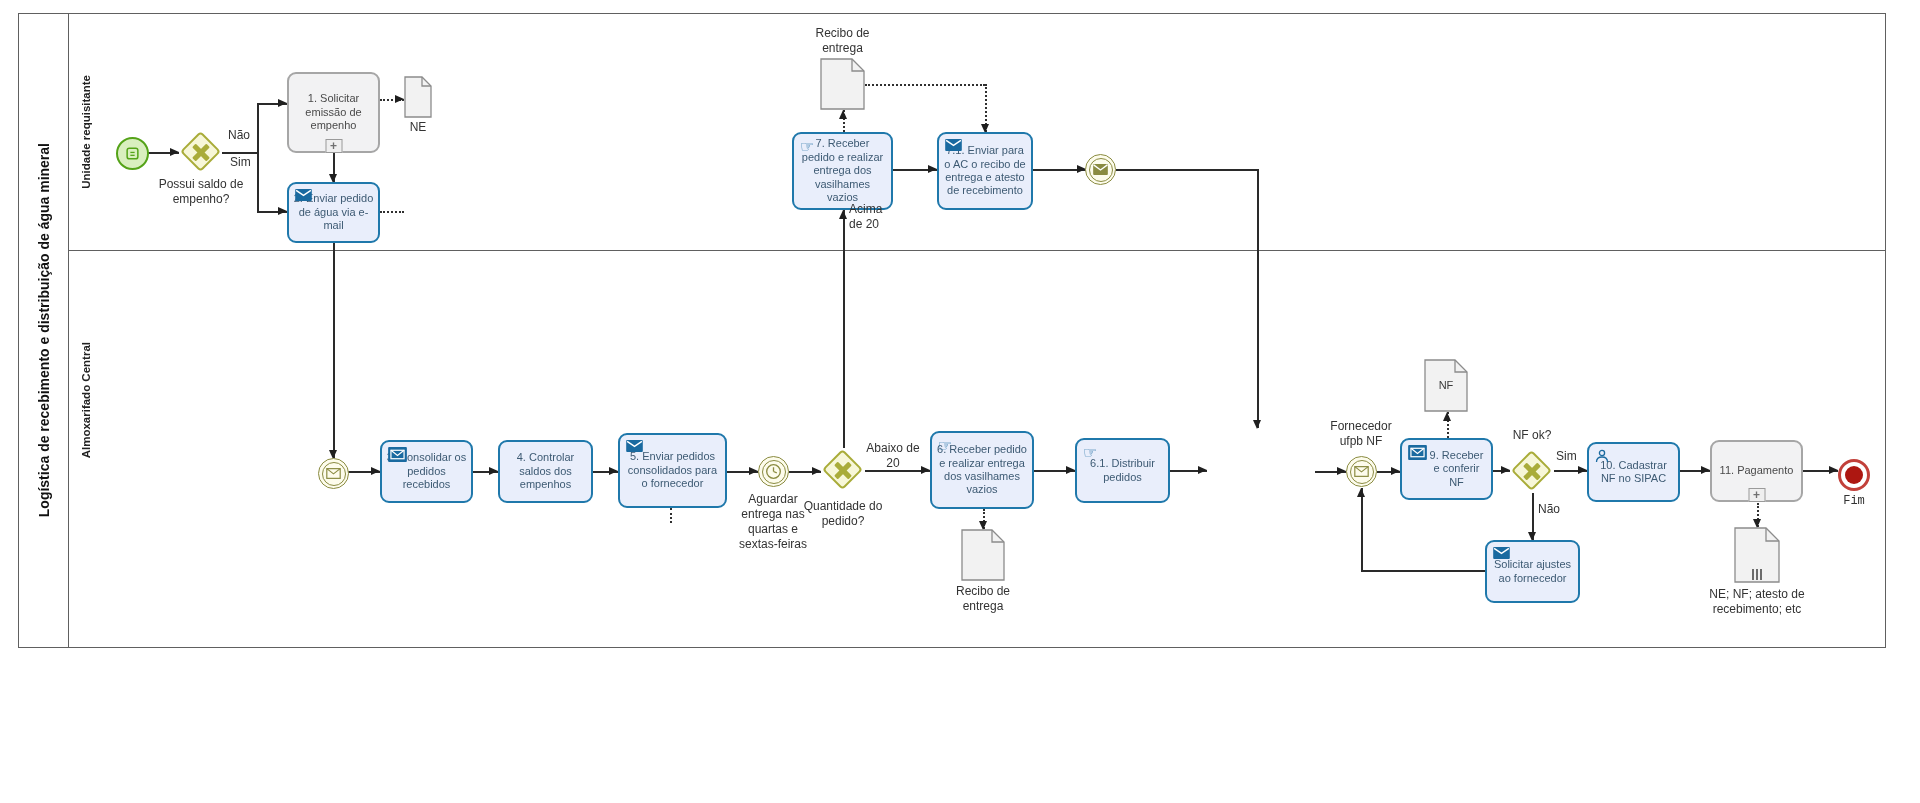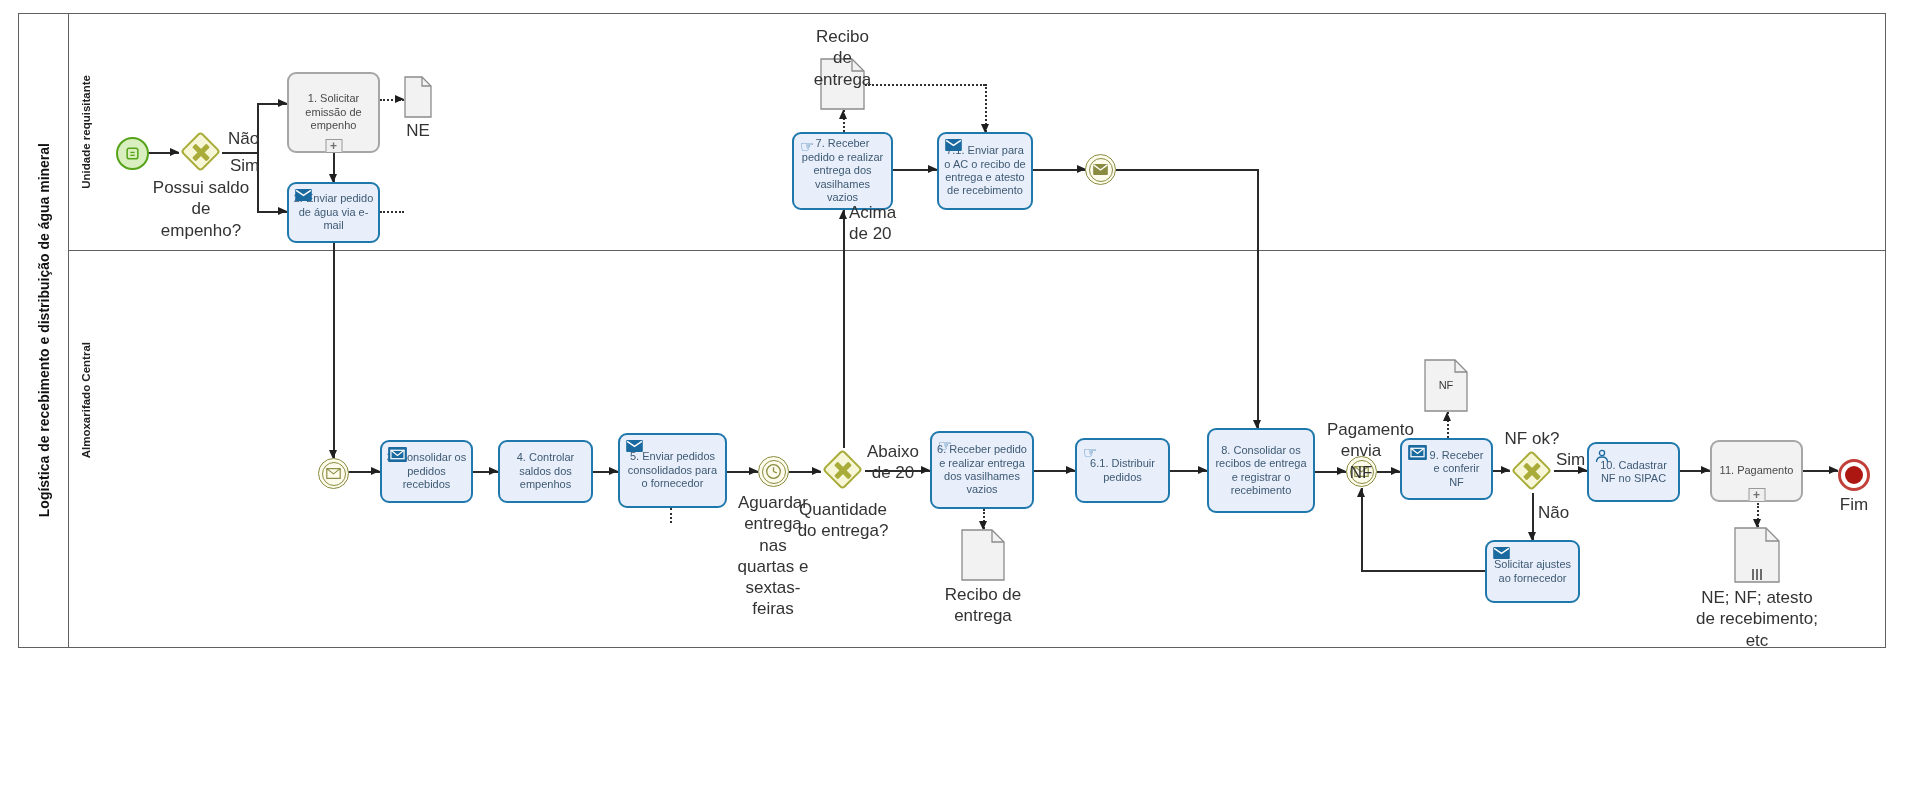--- a/index.html
+++ b/index.html
@@ -35,21 +35,21 @@
   .gw .dia{position:absolute;left:7px;top:7px;width:29px;height:29px;transform:rotate(45deg);
            background:#f7f7d8;border:2px solid #a9ac39;border-radius:4px;box-sizing:border-box;}
   .gw .xb{position:absolute;left:12px;top:19.5px;width:20px;height:5px;background:#a9ac39;border-radius:1px;}
   
   .doc{position:absolute;line-height:0;}
   .doc .doc-label-in{position:absolute;left:0;top:0;width:100%;height:100%;display:flex;align-items:center;justify-content:center;font-size:11px;color:#3a3a3a;line-height:1.2;}
   
   .ann{position:absolute;background:#d4d4d4;color:#3c3c3c;font-size:11px;line-height:1.3;
        display:flex;align-items:center;justify-content:center;text-align:center;padding:4px 6px;box-sizing:border-box;}
   
-  .fl{position:absolute;font-size:17px;color:#333;line-height:1.25;text-align:center;}
+  .fl{position:absolute;font-size:12px;color:#333;line-height:1.25;text-align:center;}
   .fl.left{text-align:left;}
   
   .h{position:absolute;height:2px;background:#2a2a2a;}
   .v{position:absolute;width:2px;background:#2a2a2a;}
   .dh{position:absolute;height:0;border-top:2px dotted #2f2f2f;}
   .dv{position:absolute;width:0;border-left:2px dotted #2f2f2f;}
   .ar,.au,.ad{position:absolute;width:0;height:0;}
   .ar{border-top:4.5px solid transparent;border-bottom:4.5px solid transparent;border-left:9px solid #1f1f1f;}
   .au{border-left:4.5px solid transparent;border-right:4.5px solid transparent;border-bottom:9px solid #1f1f1f;}
   .ad{border-left:4.5px solid transparent;border-right:4.5px solid transparent;border-top:9px solid #1f1f1f;}
@@ -284,23 +284,20 @@
   <div class="task" style="left:930px;top:431px;width:104px;height:78px;">
     <span class="t-icon hand-glyph">☞</span>
     <span>6. Receber pedido e realizar entrega dos vasilhames vazios</span>
   </div>
 
   <div class="task" style="left:1075px;top:438px;width:95px;height:65px;">
     <span class="t-icon hand-glyph">☞</span>
     <span>6.1. Distribuir pedidos</span>
   </div>
 
-  <div class="task" style="left:1207px;top:428px;width:108px;height:85px;">
-    <span>8. Consolidar os recibos de entrega e registrar o recebimento</span>
-  </div>
 
   <div class="task" style="left:1400px;top:438px;width:93px;height:62px;padding-left:24px;">
     <span class="t-icon"><svg width="19" height="15" viewBox="0 0 20 16">
           <rect width="20" height="16" rx="1" fill="#1a6aa0"></rect>
           <rect x="3" y="3.5" width="14" height="9" fill="none" stroke="#fff" stroke-width="1.3"></rect>
           <path d="M3 3.5 L10 9 L17 3.5" stroke="#fff" stroke-width="1.3" fill="none"></path>
         </svg></span>
     <span>9. Receber e conferir NF</span>
   </div>
 
@@ -367,25 +364,25 @@
       </svg>
   </div>
   <div class="fl" style="left:1693px;top:587px;width:128px;">NE; NF; atesto de recebimento; etc</div>
 
 
   <div class="fl" style="left:151px;top:177px;width:100px;">Possui saldo de empenho?</div>
   <div class="fl left" style="left:228px;top:128px;width:32px;">Não</div>
   <div class="fl left" style="left:230px;top:155px;width:32px;">Sim</div>
 
   <div class="fl" style="left:733px;top:492px;width:80px;">Aguardar entrega nas quartas e sextas-feiras</div>
-  <div class="fl" style="left:796px;top:499px;width:94px;">Quantidade do entrega?</div>
+  <div class="fl" style="left:796px;top:499px;width:94px;">Quantidade do pedido?</div>
   <div class="fl" style="left:866px;top:441px;width:54px;">Abaixo de 20</div>
   <div class="fl left" style="left:849px;top:202px;width:45px;">Acima de 20</div>
 
-  <div class="fl" style="left:1327px;top:419px;width:68px;">Pagamento envia NF</div>
+  <div class="fl" style="left:1327px;top:419px;width:68px;">Fornecedor ufpb NF</div>
   <div class="fl" style="left:1502px;top:428px;width:60px;">NF ok?</div>
   <div class="fl left" style="left:1556px;top:449px;width:32px;">Sim</div>
   <div class="fl left" style="left:1538px;top:502px;width:34px;">Não</div>
 
-  <div class="fl" style="left:1839px;top:494px;width:30px;">Fim</div>
+  <div class="fl" style="left:1839px;top:494px;width:30px;font-family:Liberation Mono, monospace;">Fim</div>
 
 
 </div>
 
 </body></html>

